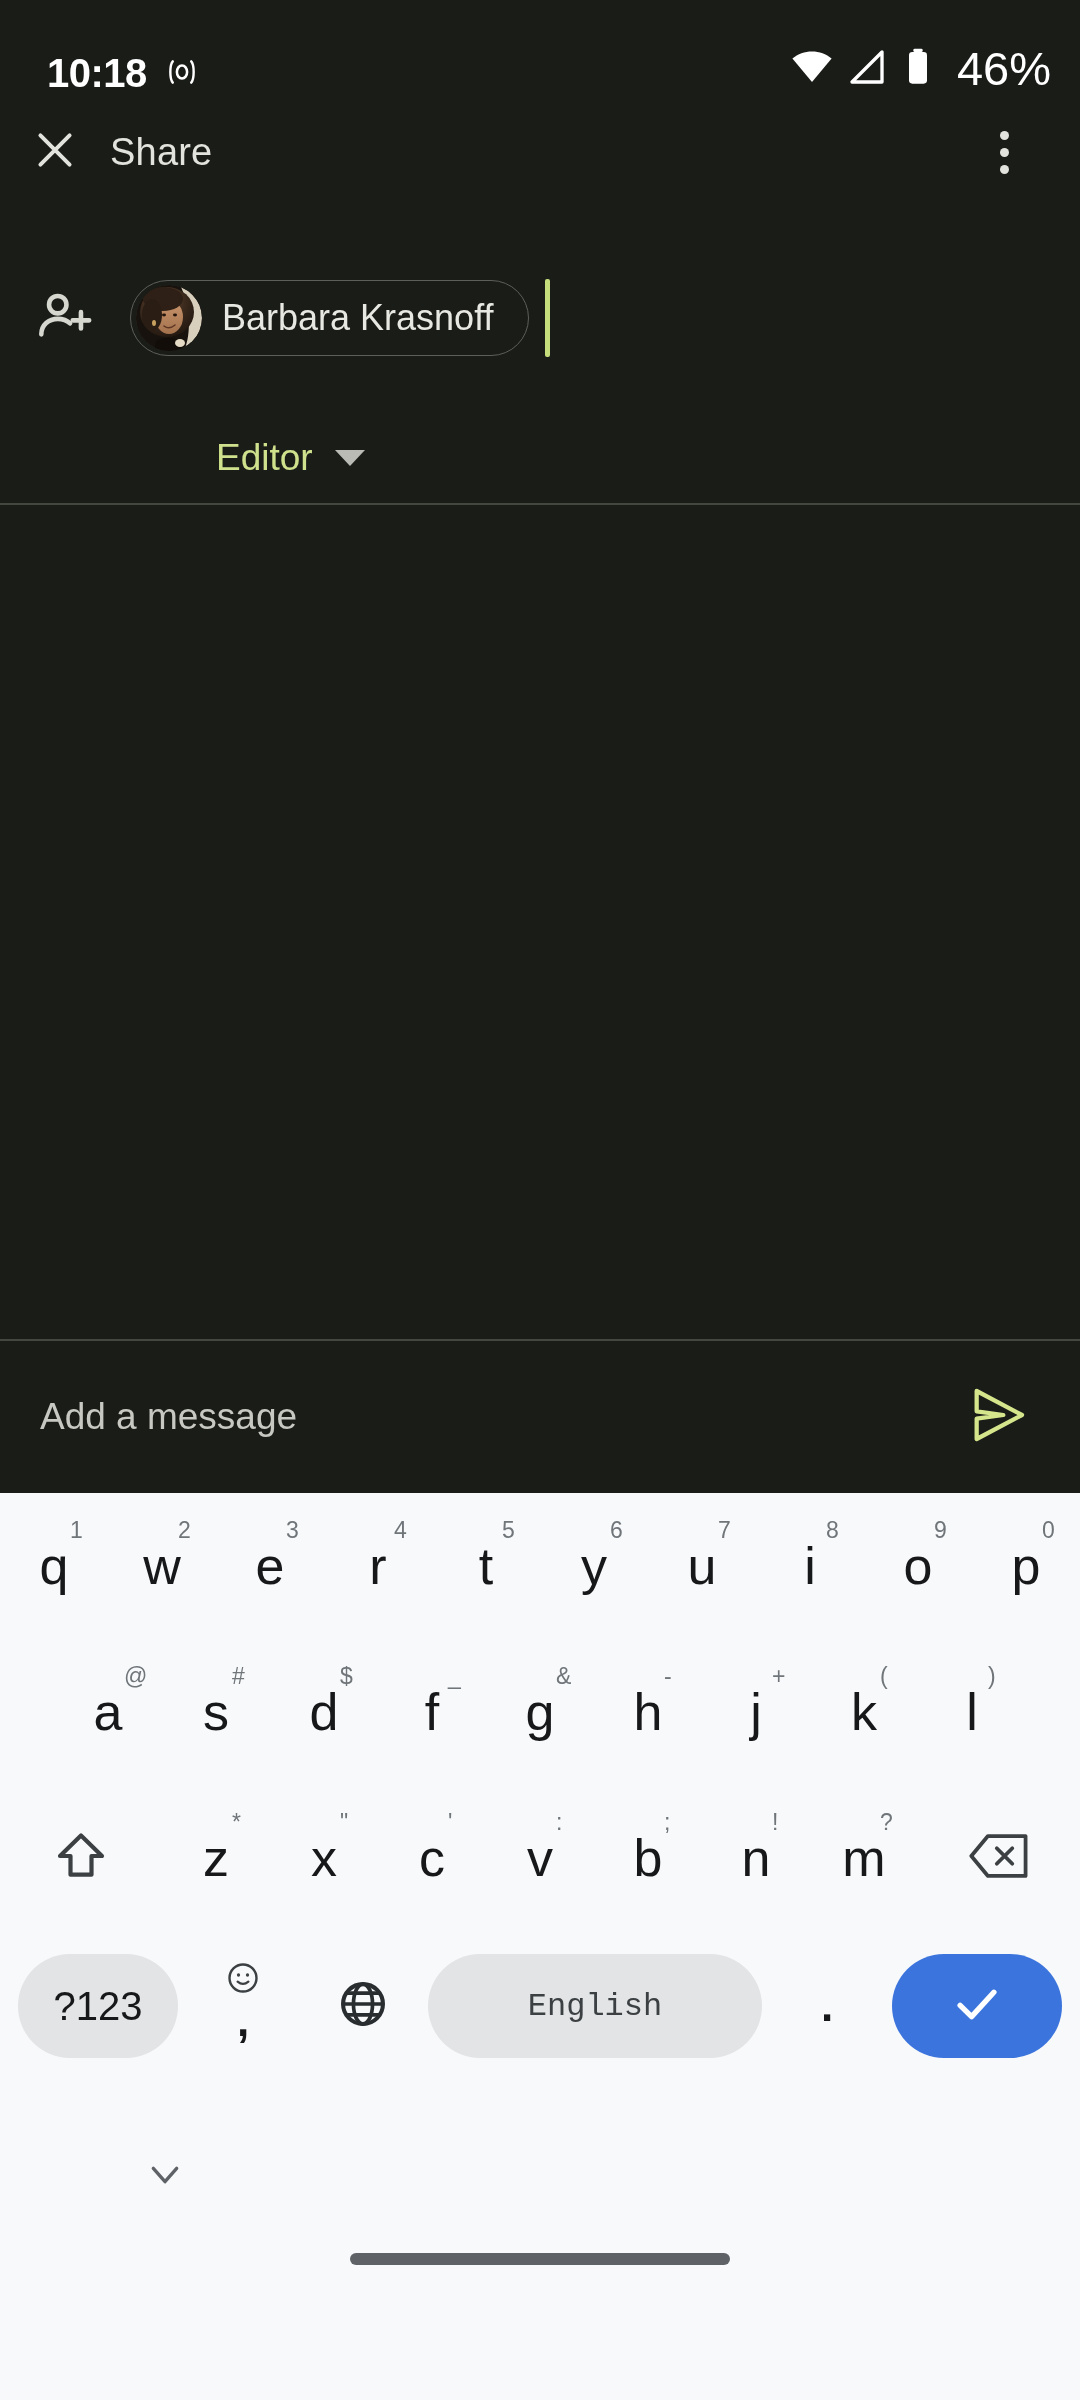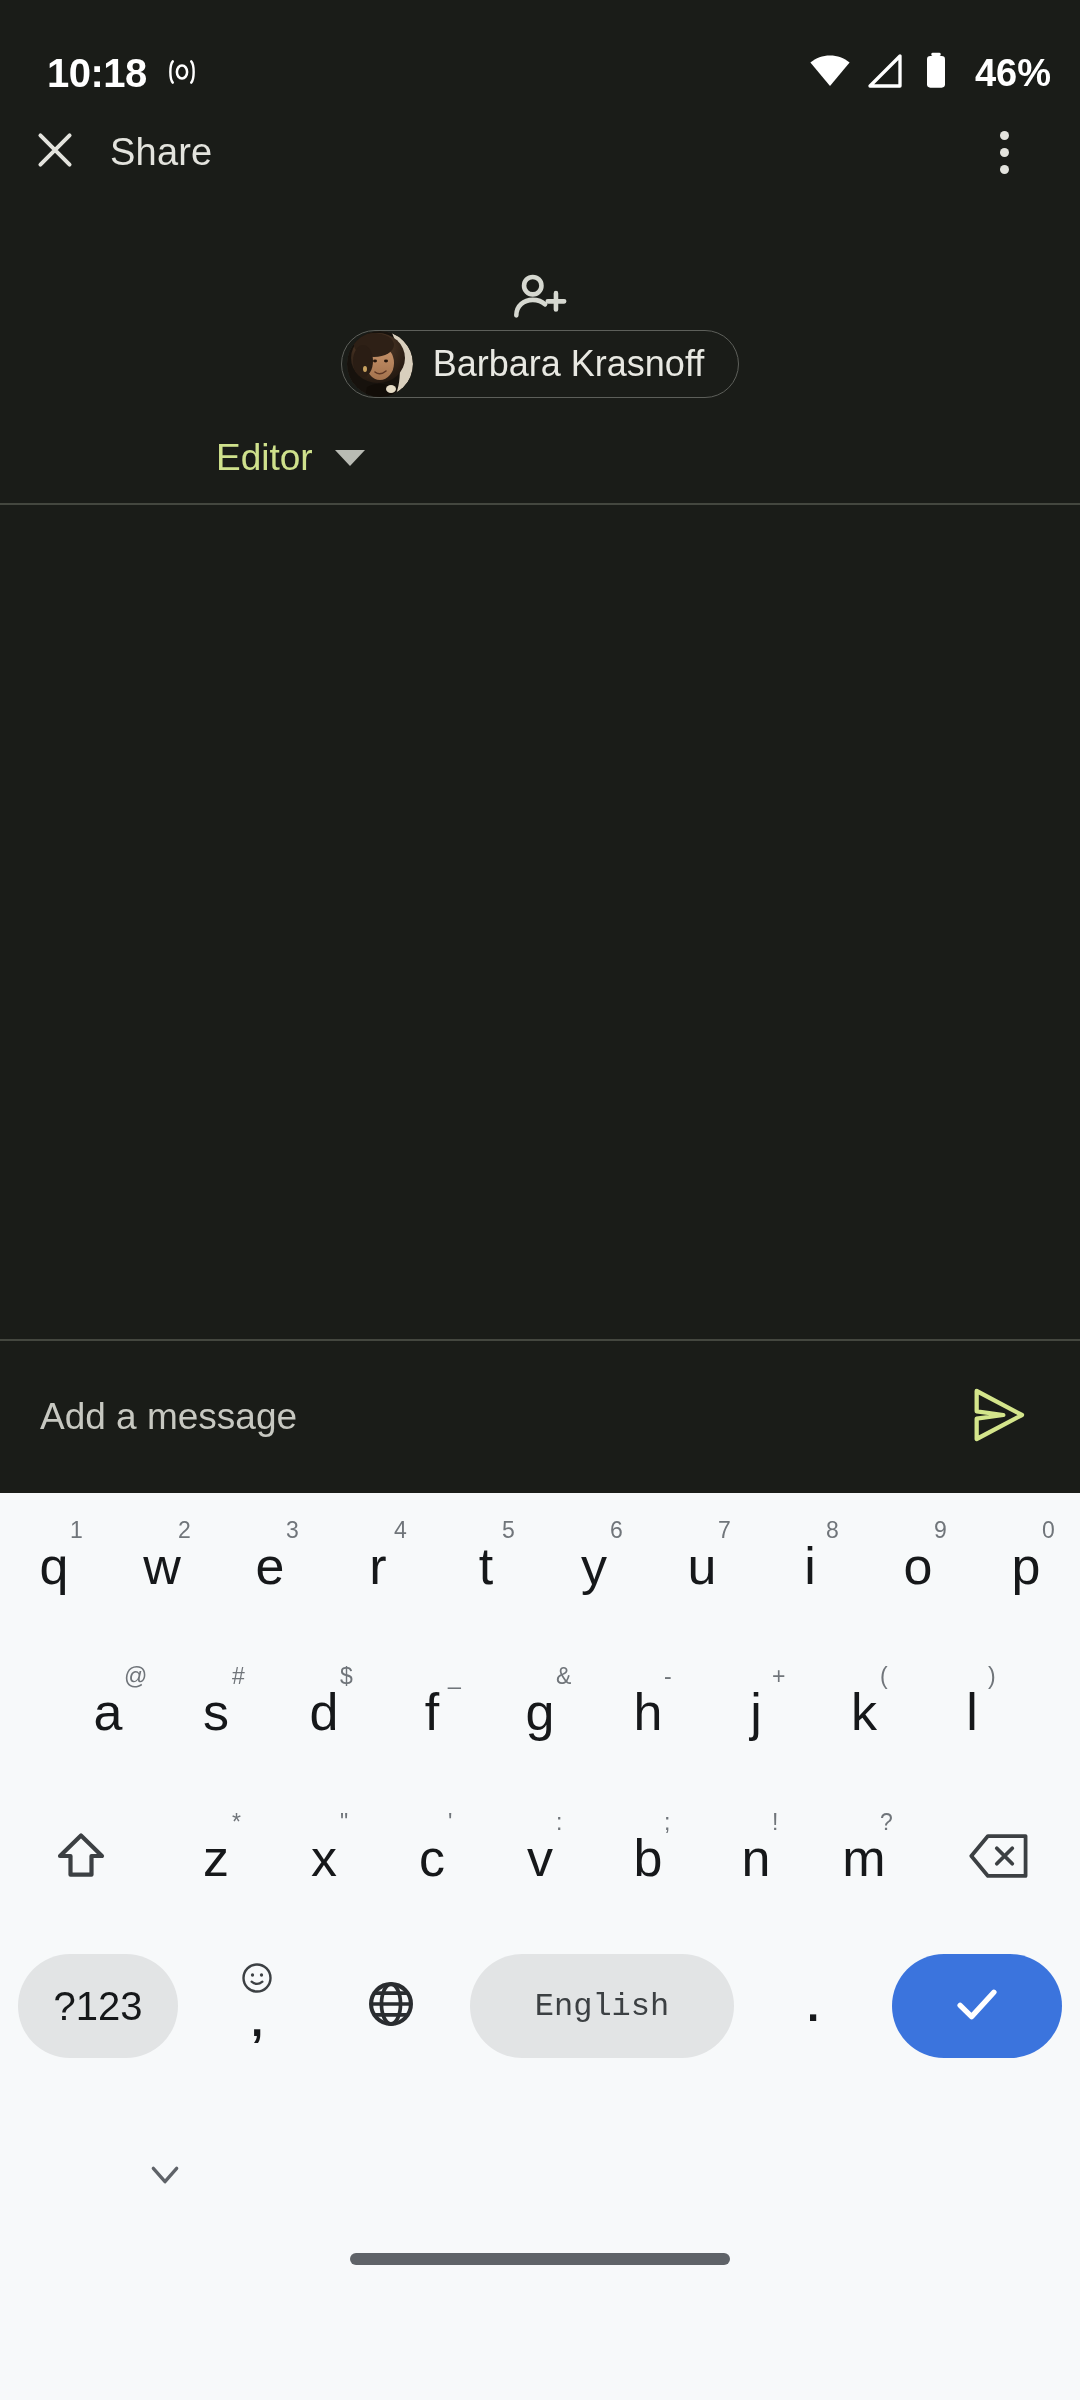--- a/index.html
+++ b/index.html
@@ -14,40 +14,40 @@
   
   #status-bar {
     position: absolute; top: 0; left: 7px; width: 1080px; height: 96px;
     display: flex; align-items: flex-end; justify-content: space-between;
     padding: 0 36px 0 40px; color: #ffffff;
   }
   #status-left { display: flex; align-items: center; gap: 18px; }
   #status-clock { font-size: 40px; font-weight: 700; letter-spacing: -0.5px; color:#ffffff; }
   #status-right { display: flex; align-items: center; gap: 14px; }
   .si { display: block; }
-  #battery-pct { font-size: 38px; font-weight: 700; color: #ffffff; margin-left: 8px; }
+  #battery-pct { font-size: 47px; font-weight: 400; color: #ffffff; margin-left: 8px; }
 
   
   #app-bar {
     position: absolute; top: 96px; left: 0; width: 1080px; height: 112px;
     display: flex; align-items: center;
   }
   #close-btn { width: 110px; display: flex; align-items: center; justify-content: center; }
   #app-title { font-size: 38px; color: #e3e3dd; font-weight: 400; letter-spacing: 0.2px; }
   #overflow-btn {
     position: absolute; right: 44px; top: 50%; transform: translateY(-50%);
     width: 64px; height: 64px; display: flex; flex-direction: column;
     align-items: center; justify-content: center; gap: 8px;
   }
   .odot { width: 9px; height: 9px; border-radius: 50%; background: #e3e3dd; display: block; }
 
   
   #recipient-row {
     position: absolute; top: 268px; left: 0; width: 1080px; height: 100px;
-    display: flex; align-items: center; flex-direction: column;
+    display: flex; align-items: center;
   }
   #person-add-icon { width: 130px; display: flex; align-items: center; justify-content: center; }
   #chip {
     display: inline-flex; align-items: center; height: 76px;
     border: 1px solid #5d5f5a; border-radius: 38px;
     padding: 0 34px 0 5px; background: transparent;
   }
   #chip-avatar {
     width: 66px; height: 66px; border-radius: 50%; overflow: hidden;
     flex: none; margin-right: 20px; background: #2b241d; position: relative;
@@ -131,21 +131,21 @@
   .key .alt {
     position: absolute; font-size: 23px; color: #70757a;
     top: 24px; left: 50%; margin-left: 16px;
   }
 
   #row2 { padding: 0 54px; }
   #row3 .key { flex: 1; }
   #shift-key, #backspace-key { flex: 1.5; display: flex; align-items: center; justify-content: center; }
 
   
-  #row4 { padding: 0 18px; gap: 24px; }
+  #row4 { padding: 0 18px; gap: 10px; }
   #num-key {
     flex: 0 0 160px; height: 104px; background: #e2e4e5; border-radius: 52px;
     display: flex; align-items: center; justify-content: center;
   }
   #num-key .glyph { font-size: 40px; color: #16181a; }
   #comma-key {
     flex: 0 0 110px; height: 104px; position: relative;
     display: flex; align-items: flex-end; justify-content: center; padding-bottom: 12px;
   }
   #comma-key .glyph { font-size: 44px; color: #16181a; font-weight: 600; }

